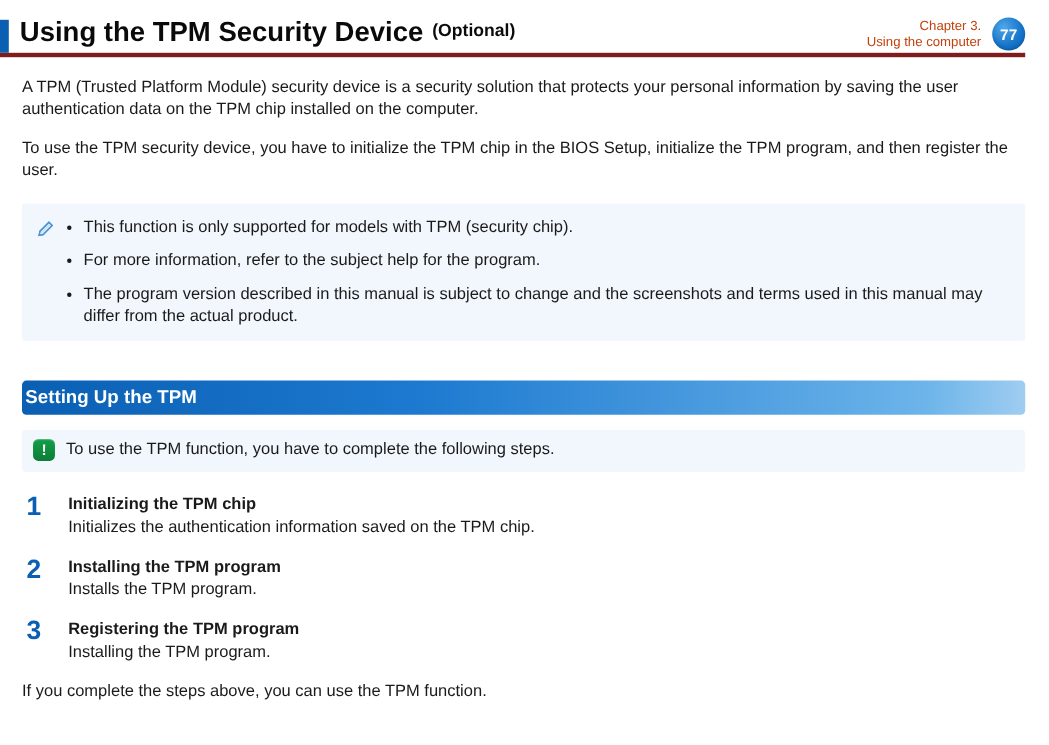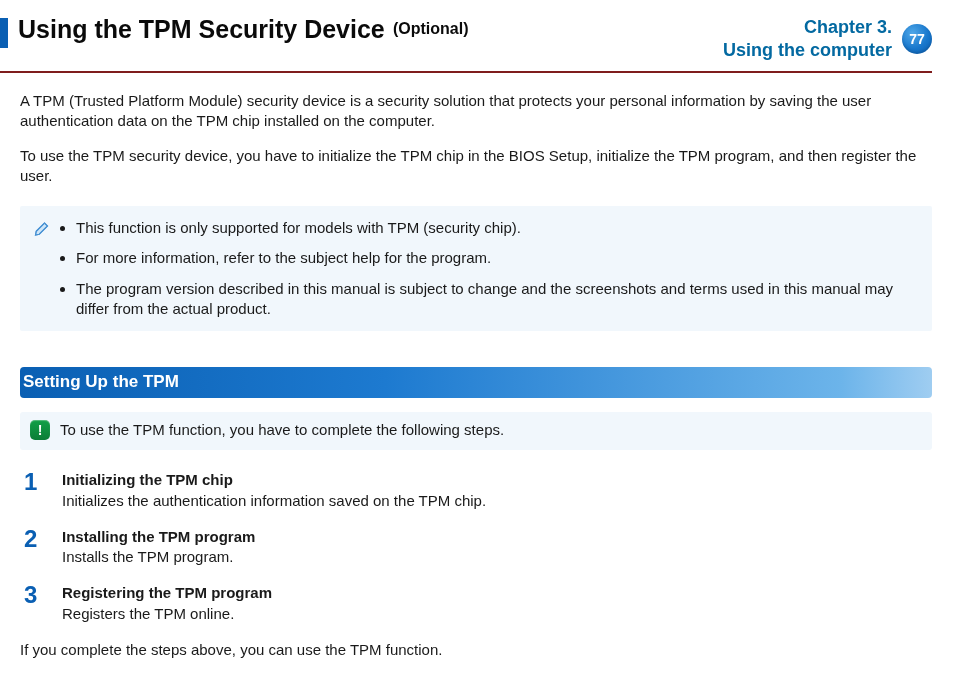--- a/index.html
+++ b/index.html
@@ -13,22 +13,21 @@
     position: relative;
     background: #fff;
   }
   .page {
     padding: 16px 22px 0 0;
   }
   
   .header {
     display: flex;
     align-items: flex-start;
-    border-bottom: 2px solid #7f1d1d;
-    padding-bottom: 10px;
+    border-bottom: 4px solid #7f1d1d;
     margin-bottom: 18px;
     position: relative;
   }
   .header-left {
     display: flex;
     align-items: flex-start;
   }
   .bar {
     width: 8px;
     height: 30px;
@@ -51,23 +50,23 @@
     top: -4px;
   }
   .header-right {
     margin-left: auto;
     display: flex;
     align-items: center;
     gap: 10px;
   }
   .chapter {
     text-align: right;
-    color: #0369a1;
-    font-size: 18px;
-    font-weight: 700;
+    color: #c2410c;
+    font-size: 12px;
+    font-weight: 400;
     line-height: 1.25;
   }
   .page-badge {
     width: 30px;
     height: 30px;
     border-radius: 50%;
     color: #fff;
     font-weight: 700;
     font-size: 14px;
     display: flex;
@@ -239,20 +238,20 @@
         <div class="step-body">
           <div class="step-title">Installing the TPM program</div>
           <div>Installs the TPM program.</div>
         </div>
       </div>
 
       <div class="step">
         <div class="step-num">3</div>
         <div class="step-body">
           <div class="step-title">Registering the TPM program</div>
-          <div>Registers the TPM online.</div>
+          <div>Installing the TPM program.</div>
         </div>
       </div>
 
       <p class="closing">If you complete the steps above, you can use the TPM function.</p>
     </div>
   </div>
 </div>
 
 </body></html>

